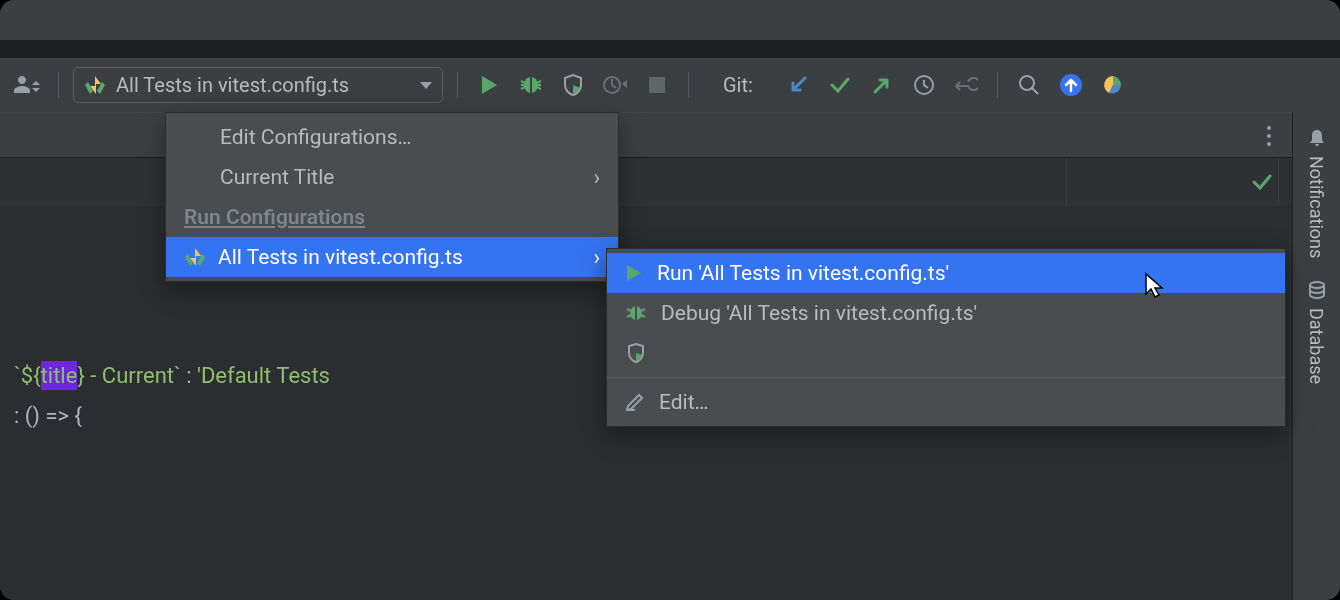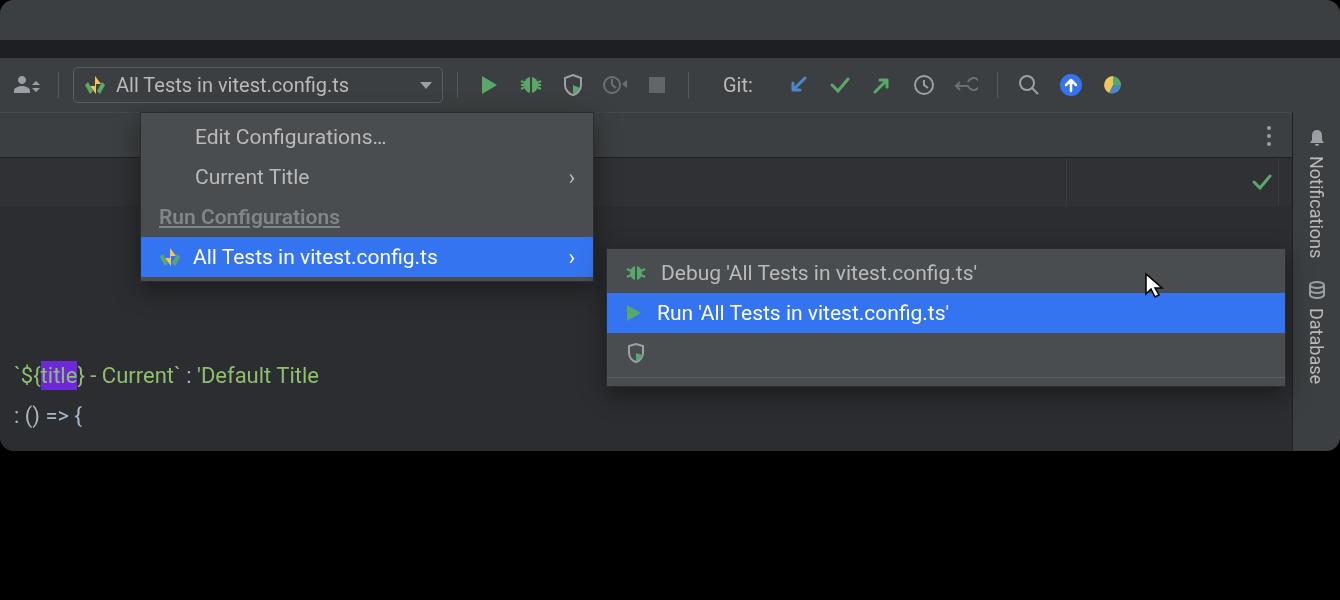--- a/index.html
+++ b/index.html
@@ -17,21 +17,21 @@
     --blue-arrow:#4a88c7;
     --yellow:#f2c55c;
     --orange:#c77d3f;
     --grey-icon:#9aa0a6;
     --hover:#4b6eaf;
     --code-green:#8fbf6e;
     --code-mute:#a9b7c6;
   }
   *{box-sizing:border-box;font-family:-apple-system,BlinkMacSystemFont,"Segoe UI",Roboto,sans-serif;}
   html,body{margin:0;padding:0;width:1340px;height:600px;overflow:hidden;background:#000;}
-  .window{position:relative;width:1340px;height:451px;background:var(--bg-dark);border-radius:14px;overflow:hidden;}
+  .window{position:relative;width:1340px;height:600px;background:var(--bg-dark);border-radius:14px;overflow:hidden;}
   
   
   .titlebar{height:40px;background:var(--panel);}
   
   
   .toolbar{position:absolute;top:58px;left:0;right:0;height:54px;display:flex;align-items:center;padding:0 10px;background:var(--panel);gap:8px;}
   .toolbar .sep{width:1px;height:26px;background:#555a60;margin:0 6px;}
   .tb-btn{display:flex;align-items:center;justify-content:center;width:34px;height:34px;border-radius:4px;}
   
   
@@ -60,21 +60,21 @@
   .editor{position:absolute;top:206px;bottom:0;left:0;right:48px;background:#2b2d30;font-family:Menlo,Consolas,monospace;font-size:22px;color:var(--code-mute);padding:20px 0 0 14px;line-height:40px;}
   .editor .hl{background:#6d28d9;padding:2px 0;}
   .editor .g{color:var(--code-green);}
   
   
   .right-stripe{position:absolute;top:112px;right:0;bottom:0;width:48px;background:var(--panel);border-left:1px solid var(--border);display:flex;flex-direction:column;align-items:center;padding-top:16px;gap:22px;}
   .vlabel{writing-mode:vertical-rl;color:var(--text);font-size:18px;display:flex;align-items:center;gap:8px;}
   .vlabel svg{transform:rotate(0deg);}
   
   
-  .menu{position:absolute;top:112px;left:140px;width:454px;background:var(--panel2);border:1px solid #2a2c2e;box-shadow:0 8px 24px rgba(0,0,0,.4);padding:4px 0;}
+  .menu{position:absolute;top:112px;left:165px;width:454px;background:var(--panel2);border:1px solid #2a2c2e;box-shadow:0 8px 24px rgba(0,0,0,.4);padding:4px 0;}
   .menu .mi{display:flex;align-items:center;height:40px;padding:0 18px;color:var(--text);font-size:21px;gap:12px;}
   .menu .mi.header{color:var(--text-dim);font-weight:600;pointer-events:none;text-decoration:underline;}
   .menu .mi.sel{background:var(--blue);color:#fff;}
   .menu .mi .arrow{margin-left:auto;color:var(--text);font-size:22px;}
   .menu .mi.sel .arrow{color:#fff;}
   .menu .mi .pad{width:24px;}
   
   
   .submenu{position:absolute;top:248px;left:606px;width:680px;background:var(--panel2);border:1px solid #2a2c2e;box-shadow:0 8px 24px rgba(0,0,0,.4);padding:4px 0;}
   .submenu .mi{display:flex;align-items:center;height:40px;padding:0 18px;color:var(--text);font-size:21px;gap:14px;}
@@ -222,21 +222,21 @@
         </svg>
     </div>
   </div>
 
   <div class="editor-border"></div>
   <div class="minimap"></div>
 
   <div class="editor">
     <div style="height:130px;"></div>
     <div>
-      <span class="g">`${</span><span class="g hl">title</span><span class="g">} - Current` </span><span>: </span><span class="g">'Default Title</span>
+      <span class="g">`${</span><span class="g hl">title</span><span class="g">} - Current` </span><span>: </span><span class="g">'Default Tests</span>
     </div>
     <div>: () =&gt; {</div>
   </div>
 
   <div class="right-stripe">
     <div class="vlabel">
       <svg width="20" height="20">
           <path d="M10 2 C7 2 5 4 5 8 V12 L3 15 H17 L15 12 V8 C15 4 13 2 10 2 Z M8 16 A2 2 0 0 0 12 16" fill="#9aa0a6"></path>
         </svg>
       <span>Notifications</span>
@@ -269,43 +269,50 @@
           <path d="M11 2 L17 10 L12 10 L12 20 L6 12 L11 12 Z" fill="#f2c55c"></path>
           <path d="M4 8 L9 17 L6 20 L1 11 Z" fill="#59a869"></path>
           <path d="M18 8 L13 17 L16 20 L21 11 Z" fill="#59a869"></path>
         </svg>
       <span>All Tests in vitest.config.ts</span>
       <span class="arrow">›</span>
     </div>
   </div>
 
   <div class="submenu">
+    <div class="mi sel">
+      <svg width="18" height="20">
+          <path d="M2 2 L16 10 L2 18 Z" fill="#59a869"></path>
+        </svg>
+      <span>Run 'All Tests in vitest.config.ts'</span>
+    </div>
     <div class="mi">
       <svg width="22" height="20">
           <ellipse cx="11" cy="10" rx="6" ry="7" fill="#59a869"></ellipse>
           <line x1="11" y1="3" x2="11" y2="17" stroke="#4a4d50" stroke-width="2"></line>
           <line x1="2" y1="6" x2="6" y2="8" stroke="#59a869" stroke-width="2"></line>
           <line x1="20" y1="6" x2="16" y2="8" stroke="#59a869" stroke-width="2"></line>
           <line x1="2" y1="14" x2="6" y2="12" stroke="#59a869" stroke-width="2"></line>
           <line x1="20" y1="14" x2="16" y2="12" stroke="#59a869" stroke-width="2"></line>
         </svg>
       <span>Debug 'All Tests in vitest.config.ts'</span>
     </div>
-    <div class="mi sel">
-      <svg width="18" height="20">
-          <path d="M2 2 L16 10 L2 18 Z" fill="#59a869"></path>
-        </svg>
-      <span>Run 'All Tests in vitest.config.ts'</span>
-    </div>
     <div class="mi">
       <svg width="22" height="22">
           <path d="M11 2 L18 4 V11 C18 15 15 19 11 20 C7 19 4 15 4 11 V4 Z" fill="none" stroke="#9aa0a6" stroke-width="2"></path>
           <path d="M11 11 L17 13 V11 C17 14 15 18 11 19 Z" fill="#59a869"></path>
         </svg>
     </div>
     <div class="divider"></div>
+    <div class="mi">
+      <svg width="20" height="20">
+          <path d="M3 14 L14 3 L17 6 L6 17 L2 18 Z" fill="none" stroke="#9aa0a6" stroke-width="2"></path>
+          <line x1="2" y1="18" x2="10" y2="18" stroke="#9aa0a6" stroke-width="2"></line>
+        </svg>
+      <span>Edit…</span>
+    </div>
   </div>
 
   <svg class="cursor" width="26" height="30">
     <path d="M4 2 L4 22 L9 17 L13 25 L17 23 L13 16 L20 16 Z" fill="#fff" stroke="#000" stroke-width="1.5"></path>
   </svg>
 
 </div>
 
 </body></html>

